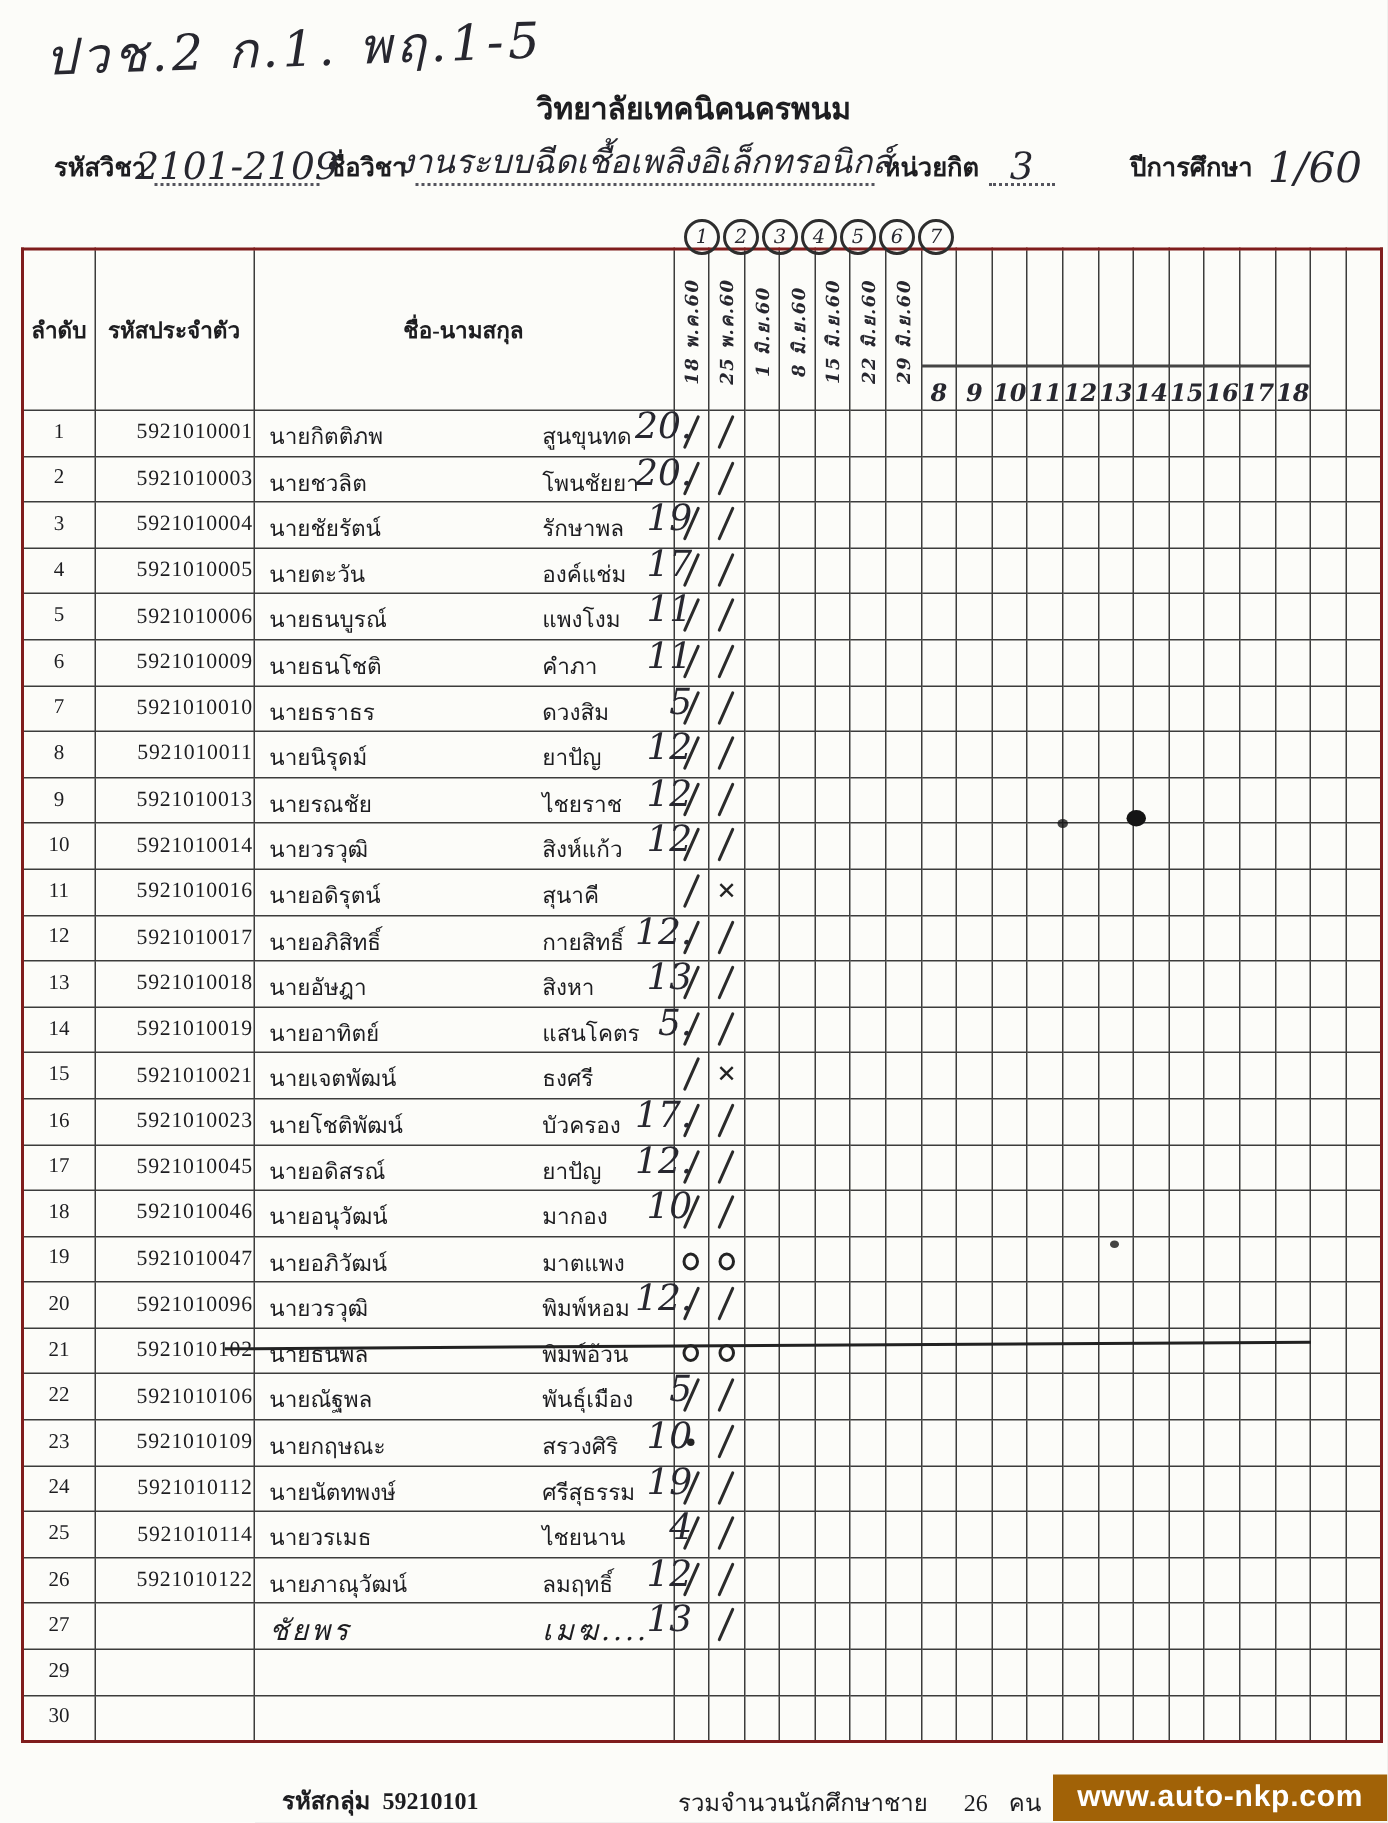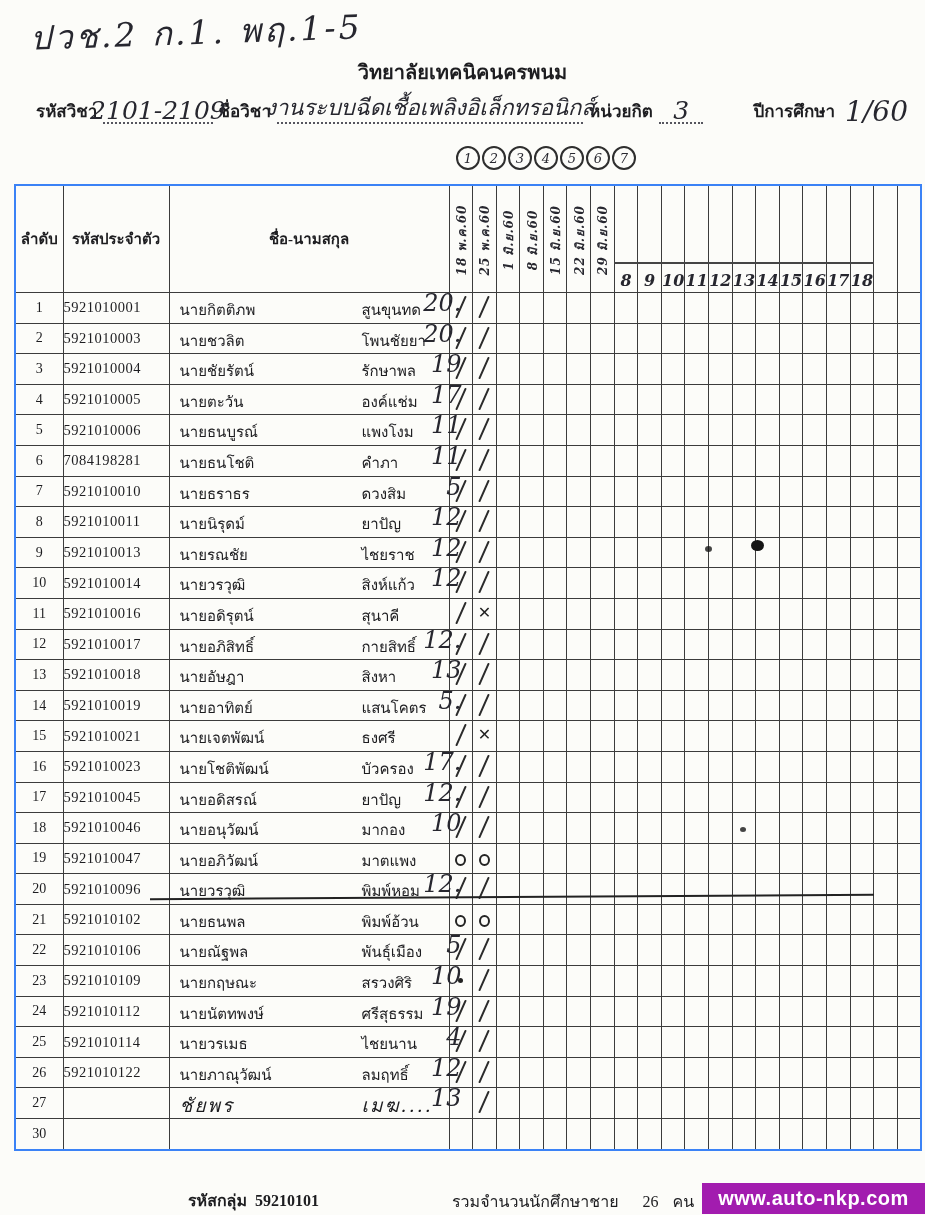--- a/index.html
+++ b/index.html
@@ -11,31 +11,31 @@
   .school{position:absolute;left:0;right:0;top:56px;text-align:center;font-size:20px;font-weight:bold;}
   .meta{position:absolute;left:36px;top:86px;width:872px;height:38px;display:flex;align-items:flex-end;font-size:17px;font-weight:bold;white-space:nowrap;}
   .blank{display:inline-block;position:relative;border-bottom:2px dotted #55555e;height:24px;margin:0 6px;}
   .blank .hw-val{position:absolute;left:50%;bottom:-3px;transform:translateX(-50%);font-weight:normal;font-size:25px;white-space:nowrap;}
   .year-val{font-weight:normal;font-size:28px;position:relative;top:4px;margin-left:10px;}
   .classline{position:absolute;left:36px;top:138px;font-size:17px;font-weight:bold;white-space:nowrap;}
   .classline span{margin-right:16px;}
   .circles{position:absolute;left:456px;top:146px;display:flex;gap:2px;z-index:5;}
   .circle{width:20px;height:20px;border:2px solid #2e2e2e;border-radius:50%;font-size:13px;display:flex;align-items:center;justify-content:center;background:transparent;}
   
-  table{position:absolute;left:14px;top:184px;width:906px;border-collapse:collapse;table-layout:fixed;border:2px solid #3b82f6;}
+  table{position:absolute;left:14px;top:165px;width:906px;border-collapse:collapse;table-layout:fixed;border:2px solid #7f1d1d;}
   th,td{border:1px solid #3c3c3c;padding:0;}
   thead th{height:106px;background:transparent;}
   .h-label{font-size:15px;font-weight:bold;text-align:center;vertical-align:middle;}
   th.att-h{position:relative;}
   .date-rot{position:absolute;left:50%;top:54px;transform:translate(-50%,-50%) rotate(-90deg);white-space:nowrap;font-size:12px;letter-spacing:1px;}
   th.week::before{content:"";position:absolute;left:-1px;right:-1px;top:76px;border-top:2px solid #454545;}
   .week-num{position:absolute;bottom:2px;left:0;right:0;text-align:center;font-size:16px;}
   tbody td{height:29.6px;}
   .no-cell{text-align:center;font-size:14px;}
-  .id-cell{text-align:left;font-size:14.5px;letter-spacing:.5px;}
+  .id-cell{text-align:right;font-size:14.5px;letter-spacing:.5px;}
   .name-cell{position:relative;font-size:15px;}
   .fname{position:absolute;left:10px;top:5px;white-space:nowrap;}
   .lname{position:absolute;left:168px;top:5px;white-space:nowrap;margin-left:24px;}
   .hw-name{font-family:"DejaVu Serif",serif;font-style:italic;font-size:19px;top:2px;letter-spacing:2px;}
   .score{position:absolute;right:-13px;top:-4px;font-size:24px;z-index:4;white-space:nowrap;}
   td.att{position:relative;text-align:center;vertical-align:top;overflow:visible;}
   .mark-slash{width:2px;height:24px;background:#2b2b2b;margin:2px auto 0;transform:rotate(24deg);border-radius:1px;}
   .mark-x{display:inline-block;margin-top:4px;font-size:16px;font-weight:bold;font-family:"DejaVu Sans",sans-serif;color:#232323;}
   .mark-o{display:inline-block;width:7px;height:8px;border:2px solid #232323;border-radius:50%;margin-top:10px;}
   .mark-dot{display:inline-block;width:5px;height:5px;background:#232323;border-radius:50%;margin-top:12px;}
@@ -336,21 +336,21 @@
           <td class="att"></td>
           <td class="att"></td>
           <td class="att"></td>
           <td class="att"></td>
           <td class="att"></td>
           <td class="att"></td>
           <td class="att"></td>
         </tr>
         <tr>
           <td class="no-cell">6</td>
-          <td class="id-cell">7084198281</td>
+          <td class="id-cell">5921010009</td>
           <td class="name-cell">
             <span class="fname">นายธนโชติ</span>
             <span class="lname">คำภา</span>
             <span class="score hw">11</span>
           </td>
           <td class="att">
             <div class="mark-slash"></div>
           </td>
           <td class="att">
             <div class="mark-slash"></div>
@@ -1041,20 +1041,45 @@
           <td class="att"></td>
           <td class="att"></td>
           <td class="att"></td>
           <td class="att"></td>
           <td class="att"></td>
           <td class="att"></td>
           <td class="att"></td>
           <td class="att"></td>
         </tr>
         <tr>
+          <td class="no-cell">29</td>
+          <td class="id-cell"></td>
+          <td class="name-cell"></td>
+          <td class="att"></td>
+          <td class="att"></td>
+          <td class="att"></td>
+          <td class="att"></td>
+          <td class="att"></td>
+          <td class="att"></td>
+          <td class="att"></td>
+          <td class="att"></td>
+          <td class="att"></td>
+          <td class="att"></td>
+          <td class="att"></td>
+          <td class="att"></td>
+          <td class="att"></td>
+          <td class="att"></td>
+          <td class="att"></td>
+          <td class="att"></td>
+          <td class="att"></td>
+          <td class="att"></td>
+          <td class="att"></td>
+          <td class="att"></td>
+        </tr>
+        <tr>
           <td class="no-cell">30</td>
           <td class="id-cell"></td>
           <td class="name-cell"></td>
           <td class="att"></td>
           <td class="att"></td>
           <td class="att"></td>
           <td class="att"></td>
           <td class="att"></td>
           <td class="att"></td>
           <td class="att"></td>
@@ -1080,16 +1105,16 @@
   <div class="speck" style="left:740px;top:827px;width:6px;height:5px;opacity:.8;"></div>
 
   <div class="group">
     <span>รหัสกลุ่ม</span><span>59210101</span>
   </div>
 
   <div class="total">
     <span>รวมจำนวนนักศึกษาชาย</span><span class="num">26</span><span>คน</span>
   </div>
 
-  <div class="banner" id="banner" style="background: #a21caf;">www.auto-nkp.com</div>
+  <div class="banner" id="banner" style="background: #a16207;">www.auto-nkp.com</div>
 
 <div class="strike" style="top: 896px;"></div>
   </div>
 
 </body></html>

